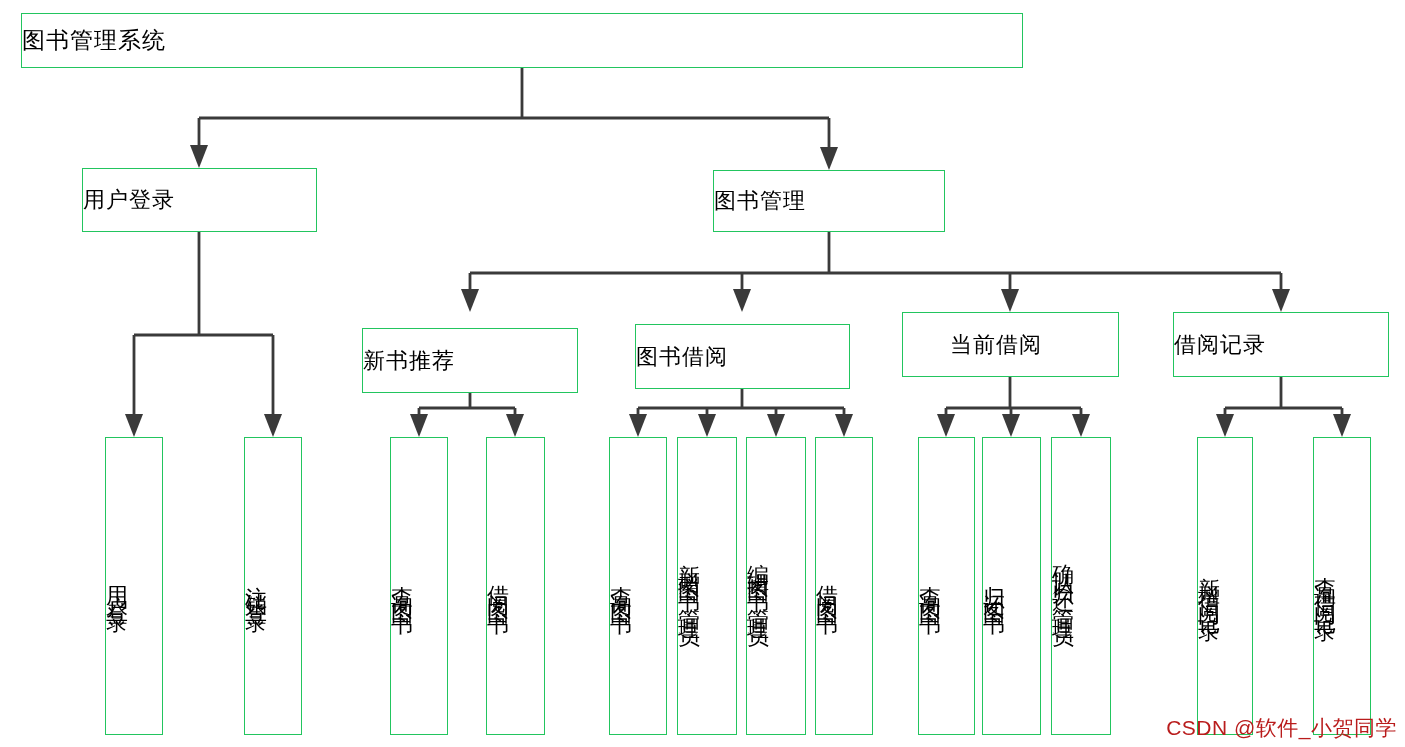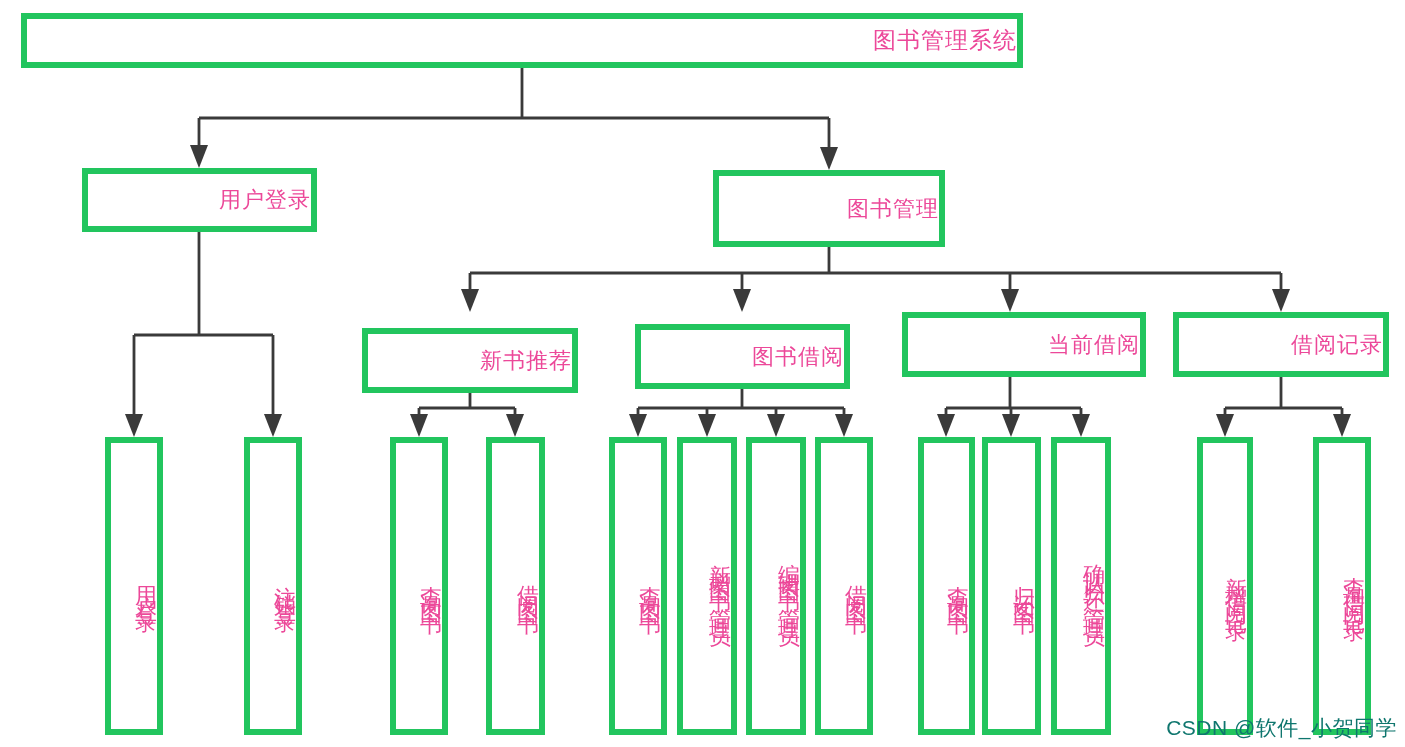--- a/index.html
+++ b/index.html
@@ -26,50 +26,50 @@
     stroke: #3a3a3a;
     stroke-width: 2.8;
   }
   svg.connectors polygon {
     fill: #3a3a3a;
     stroke: none;
   }
   .node {
     position: absolute;
     box-sizing: border-box;
-    border: 6px solid #22c55e;
+    border: 1px solid #22c55e;
     background: #ffffff;
     display: flex;
     align-items: center;
-    justify-content: flex-end;
-    color: #ec4899;
+    justify-content: flex-start;
+    color: #000000;
   }
   .box-h span {
     font-size: 22px;
     letter-spacing: 1px;
     white-space: nowrap;
   }
   .box-v {
     top: 437px;
     height: 298px;
   }
   .box-v span {
     writing-mode: vertical-rl;
     text-orientation: mixed;
     font-size: 22px;
     letter-spacing: 9px;
     line-height: 1;
   }
   #n-root          { left: 21px;   top: 13px;  width: 1002px; height: 55px; }
   #n-root span     { font-size: 23px; }
   #n-user-login    { left: 82px;   top: 168px; width: 235px;  height: 64px; }
-  #n-book-mgmt     { left: 713px;  top: 170px; width: 232px;  height: 77px; }
+  #n-book-mgmt     { left: 713px;  top: 170px; width: 232px;  height: 62px; }
   #n-new-book-rec  { left: 362px;  top: 328px; width: 216px;  height: 65px; }
   #n-book-borrow   { left: 635px;  top: 324px; width: 215px;  height: 65px; }
-  #n-current-borrow{ left: 902px;  top: 312px; width: 244px;  height: 65px; }
+  #n-current-borrow{ left: 902px;  top: 312px; width: 217px;  height: 65px; padding-left: 47px; }
   #n-borrow-records{ left: 1173px; top: 312px; width: 216px;  height: 65px; }
 
   #n-leaf-user-login { left: 105px;  width: 58px; }
   #n-leaf-logout     { left: 244px;  width: 58px; }
   #n-rec-query       { left: 390px;  width: 58px; }
   #n-rec-borrow      { left: 486px;  width: 59px; }
   #n-bb-query        { left: 609px;  width: 58px; }
   #n-bb-add          { left: 677px;  width: 60px; }
   #n-bb-edit         { left: 746px;  width: 60px; }
   #n-bb-borrow       { left: 815px;  width: 58px; }
@@ -77,21 +77,21 @@
   #n-cb-return       { left: 982px;  width: 59px; }
   #n-cb-confirm      { left: 1051px; width: 60px; }
   #n-br-add          { left: 1197px; width: 56px; }
   #n-br-query        { left: 1313px; width: 58px; }
 
   .watermark {
     position: absolute;
     right: 8px;
     top: 714px;
     font-size: 21px;
-    color: #0f766e;
+    color: #b91c1c;
     letter-spacing: 0.5px;
     z-index: 5;
     white-space: nowrap;
   }
 </style>
 </head>
 <body>
 
 <div class="stage">
 

